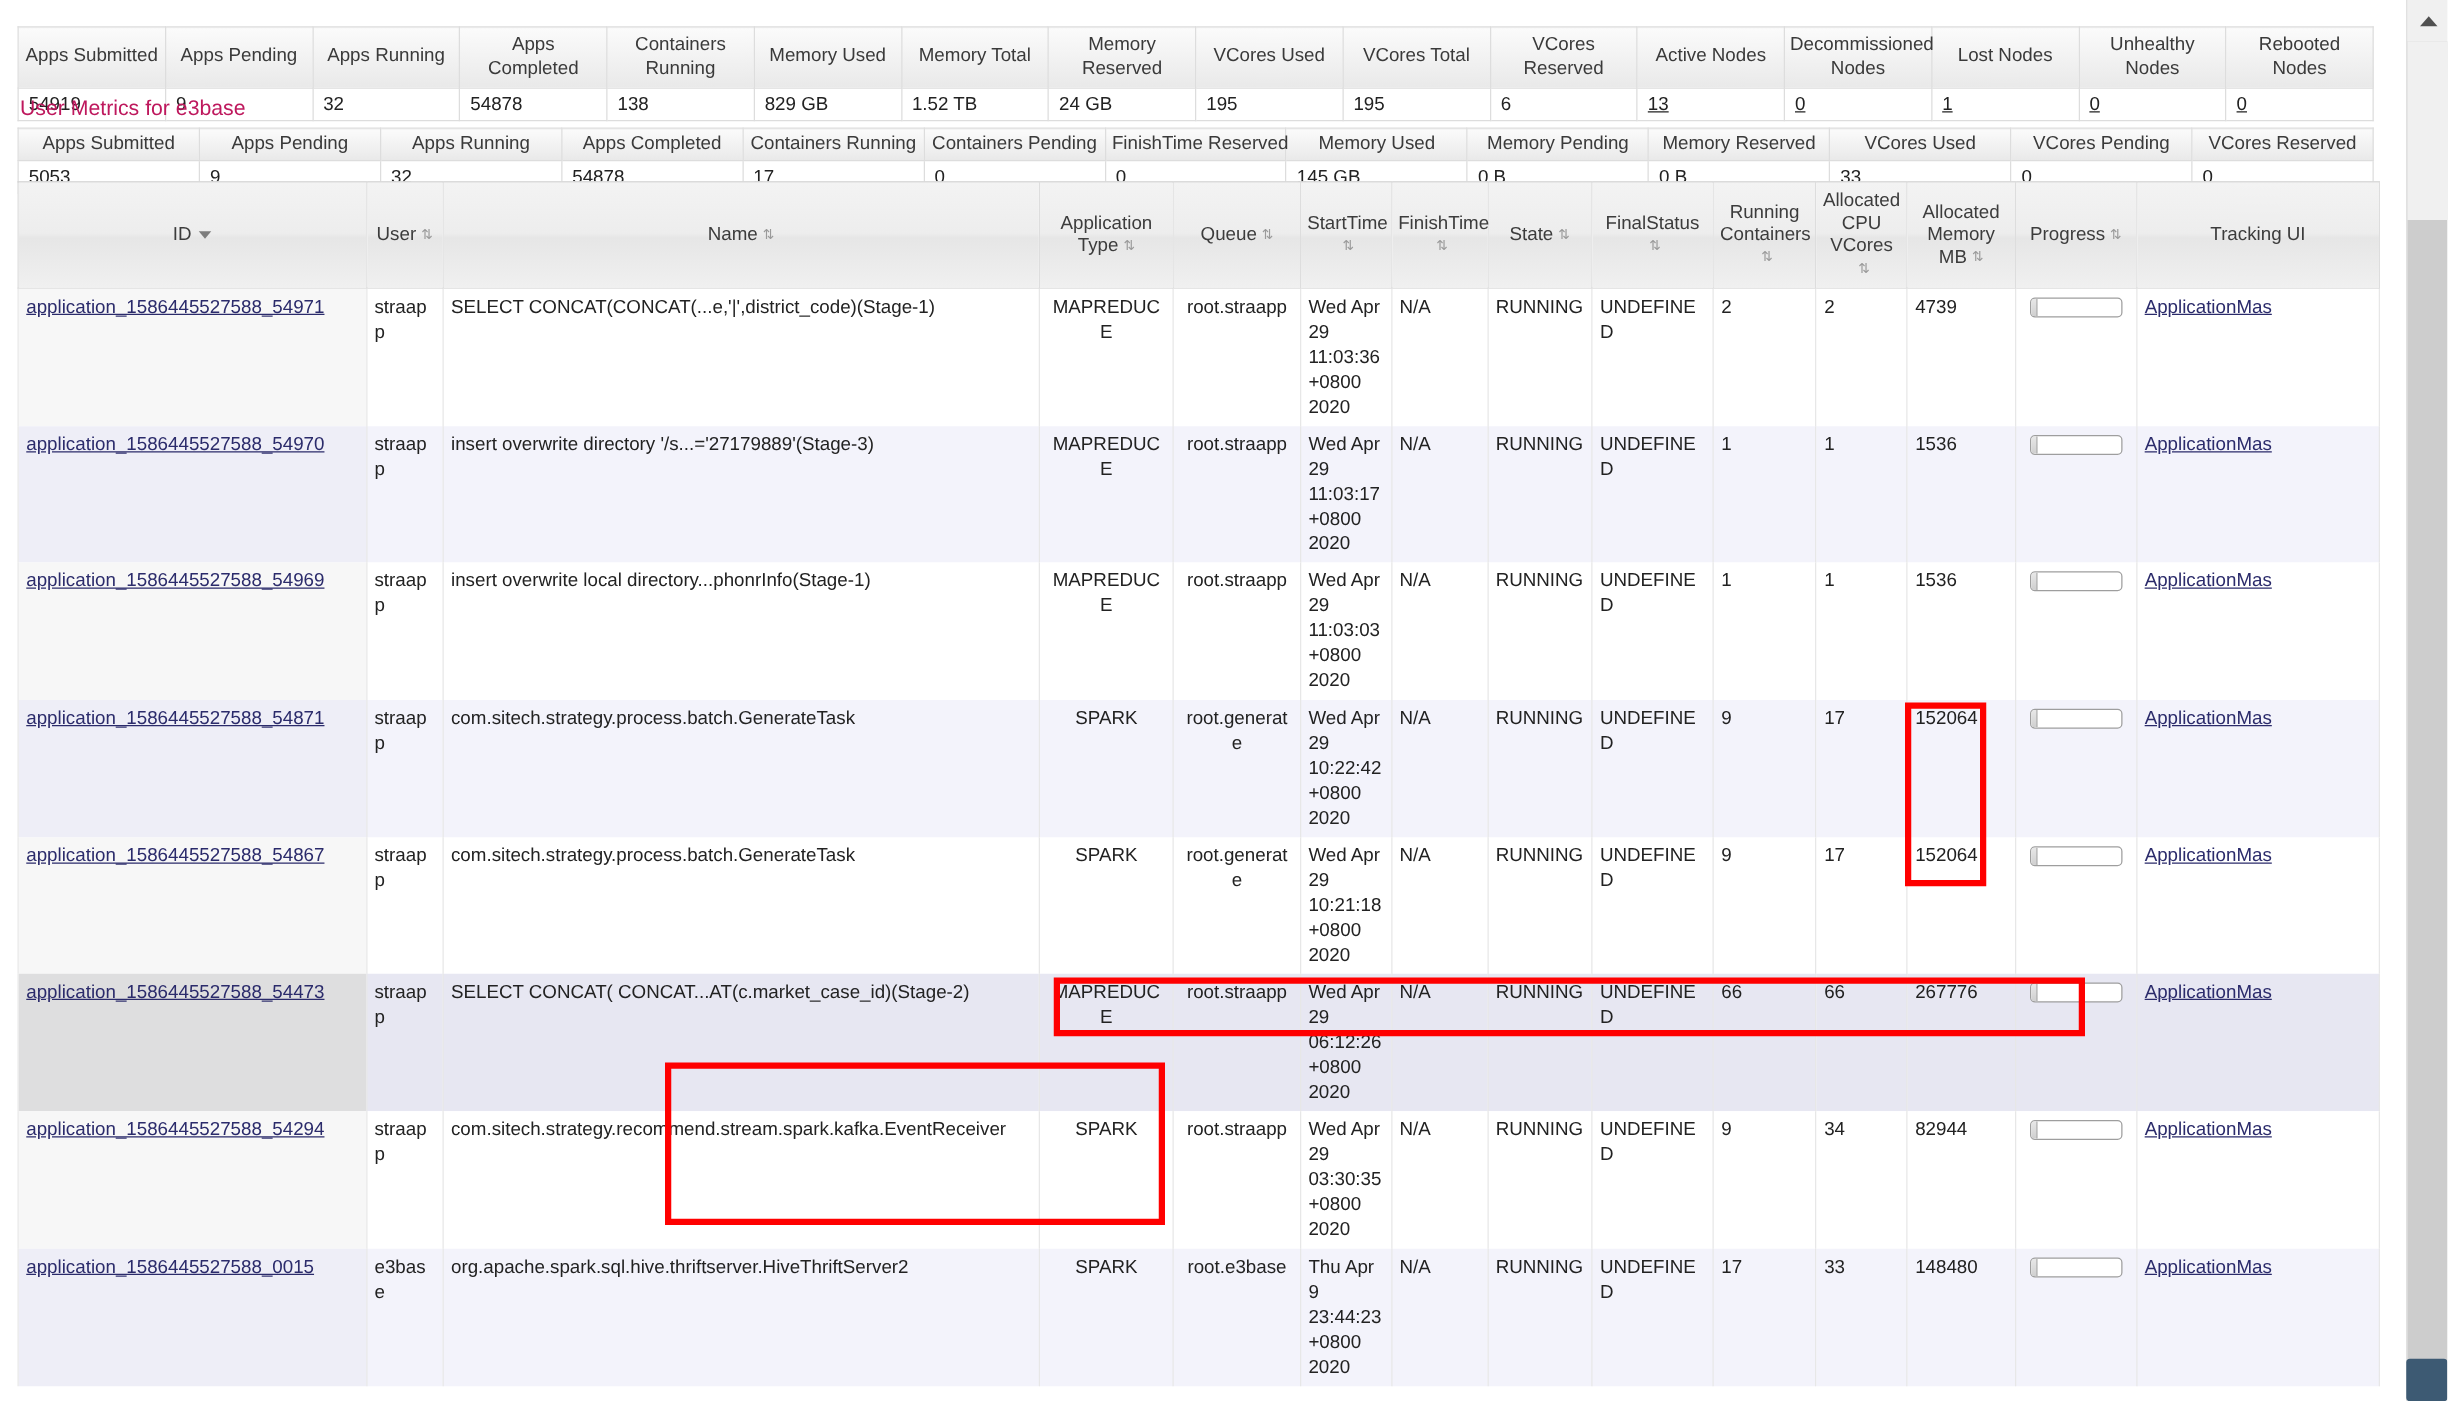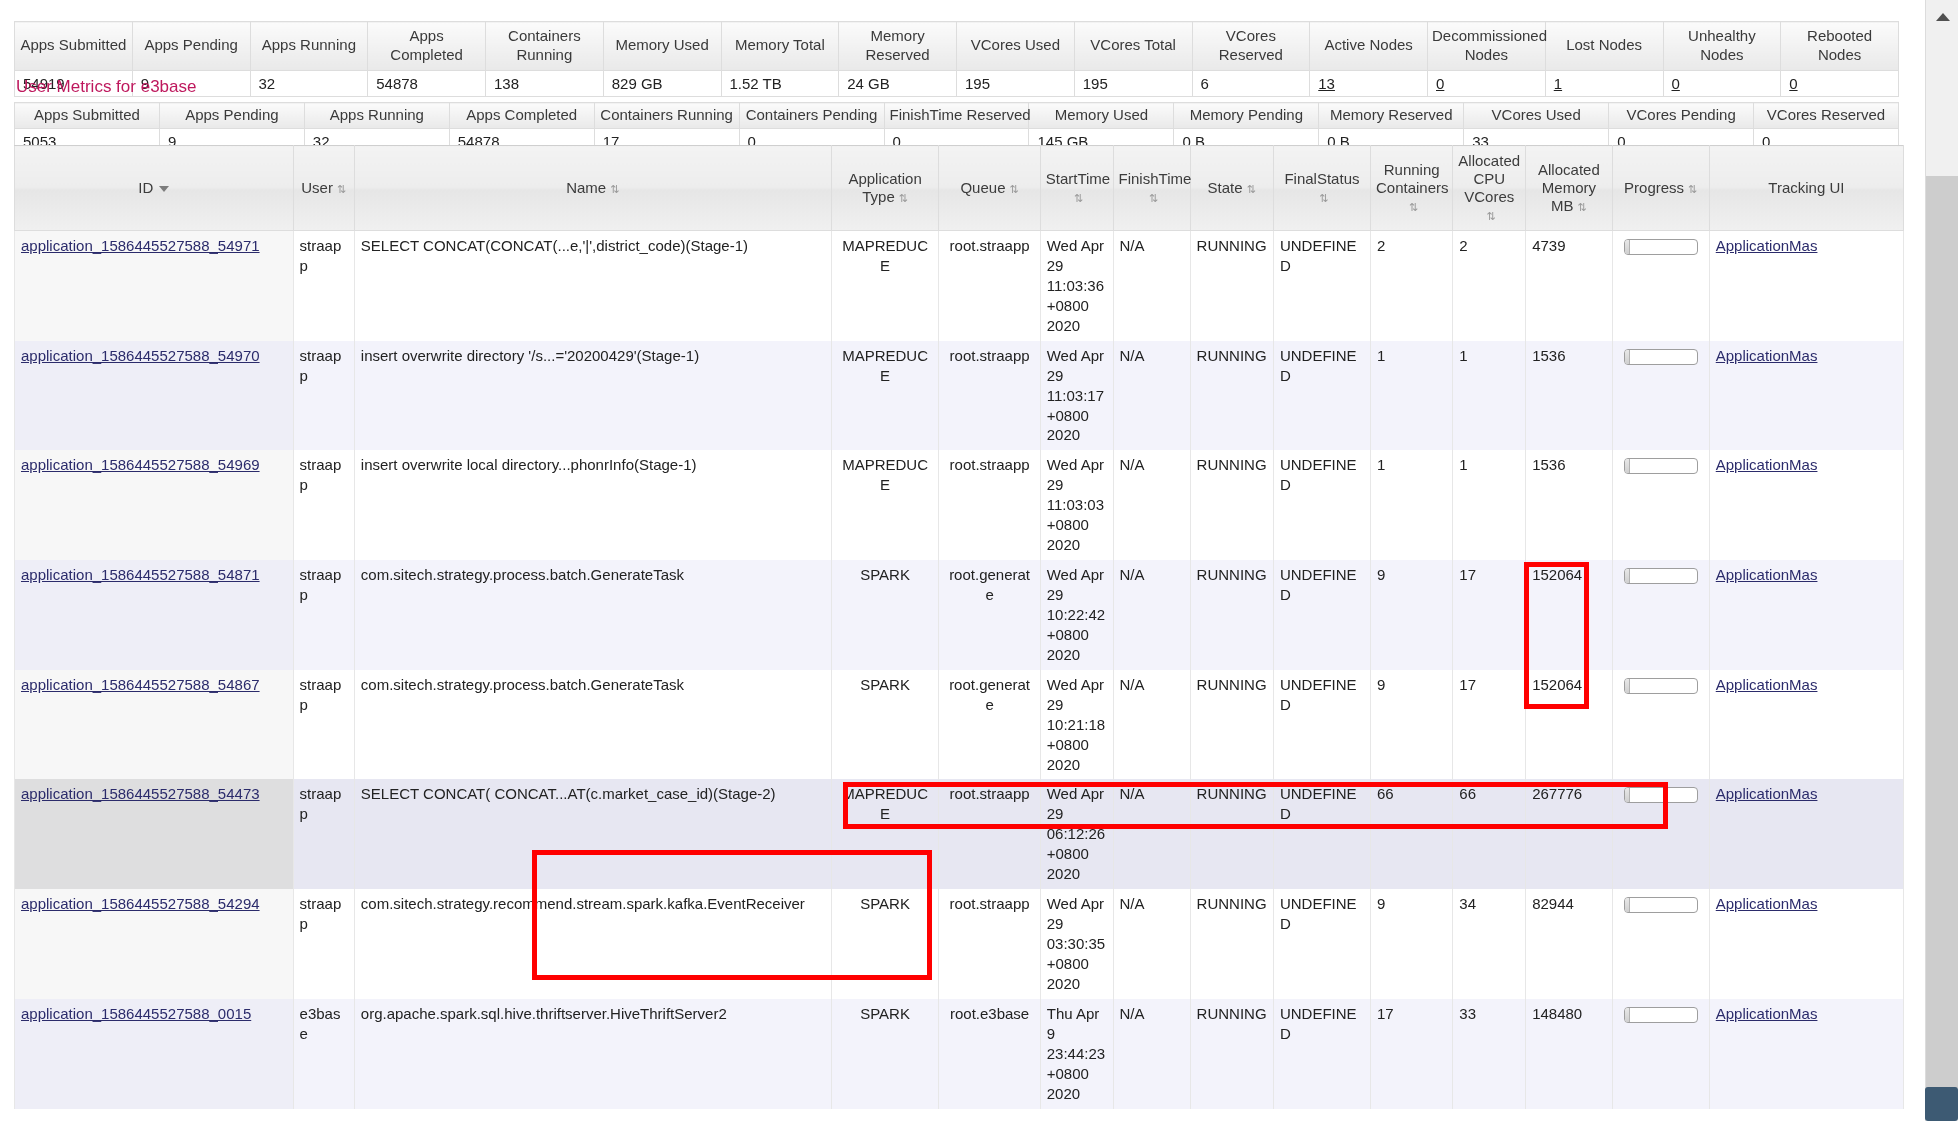--- a/index.html
+++ b/index.html
@@ -419,21 +419,21 @@
               <td class="l">UNDEFINED</td>
               <td class="l">2</td>
               <td class="l">2</td>
               <td class="l">4739</td>
               <td class="c"><span class="progress-bar"><i style="width: 7%;"></i></span></td>
               <td class="track l"><a href="#">ApplicationMas</a></td>
             </tr>
             <tr class="even" style="height: 83px;">
               <td class="first-col l"><a href="#">application_1586445527588_54970</a></td>
               <td class="l">straapp</td>
-              <td class="l">insert overwrite directory '/s...='20200429'(Stage-1)</td>
+              <td class="l">insert overwrite directory '/s...='27179889'(Stage-3)</td>
               <td class="c">MAPREDUCE</td>
               <td class="c">root.straapp</td>
               <td class="l">Wed Apr 29 11:03:17 +0800 2020</td>
               <td class="l">N/A</td>
               <td class="l">RUNNING</td>
               <td class="l">UNDEFINED</td>
               <td class="l">1</td>
               <td class="l">1</td>
               <td class="l">1536</td>
               <td class="c"><span class="progress-bar"><i style="width: 7%;"></i></span></td>

